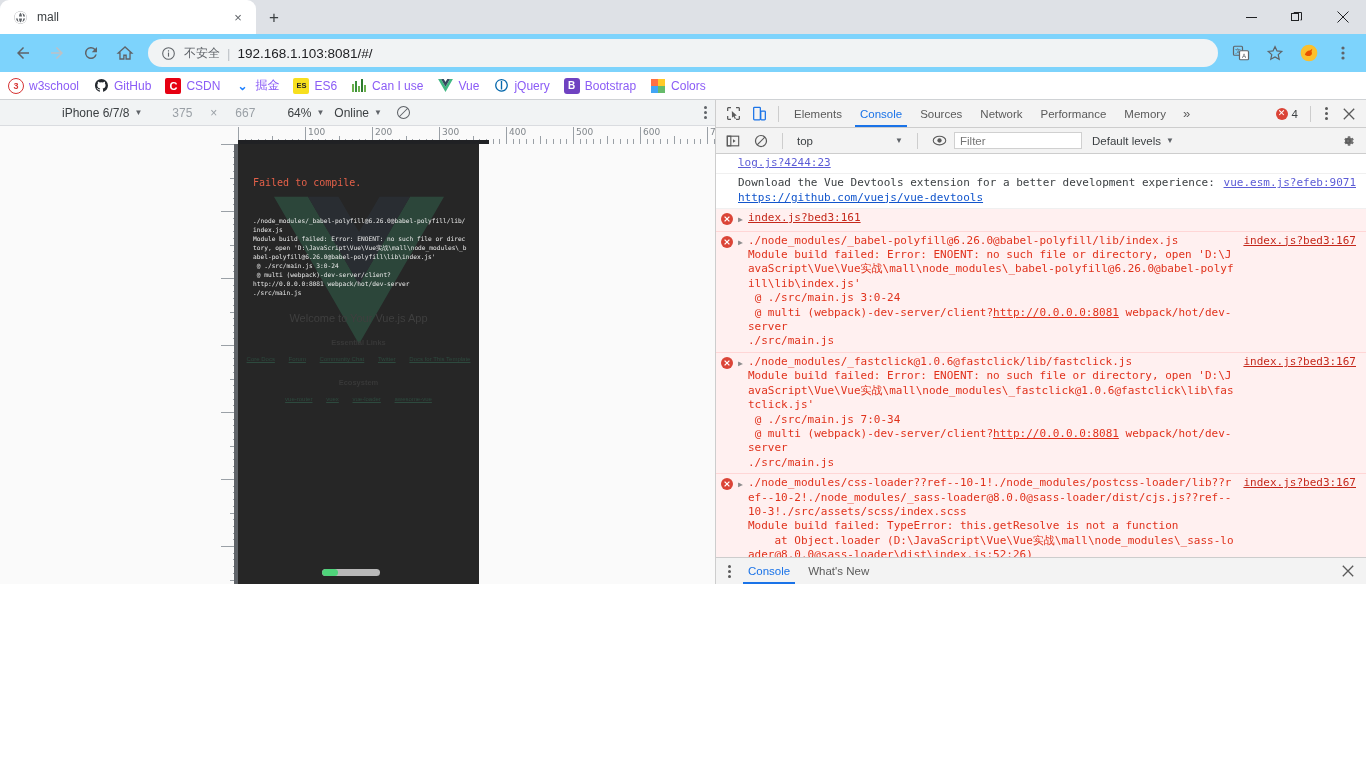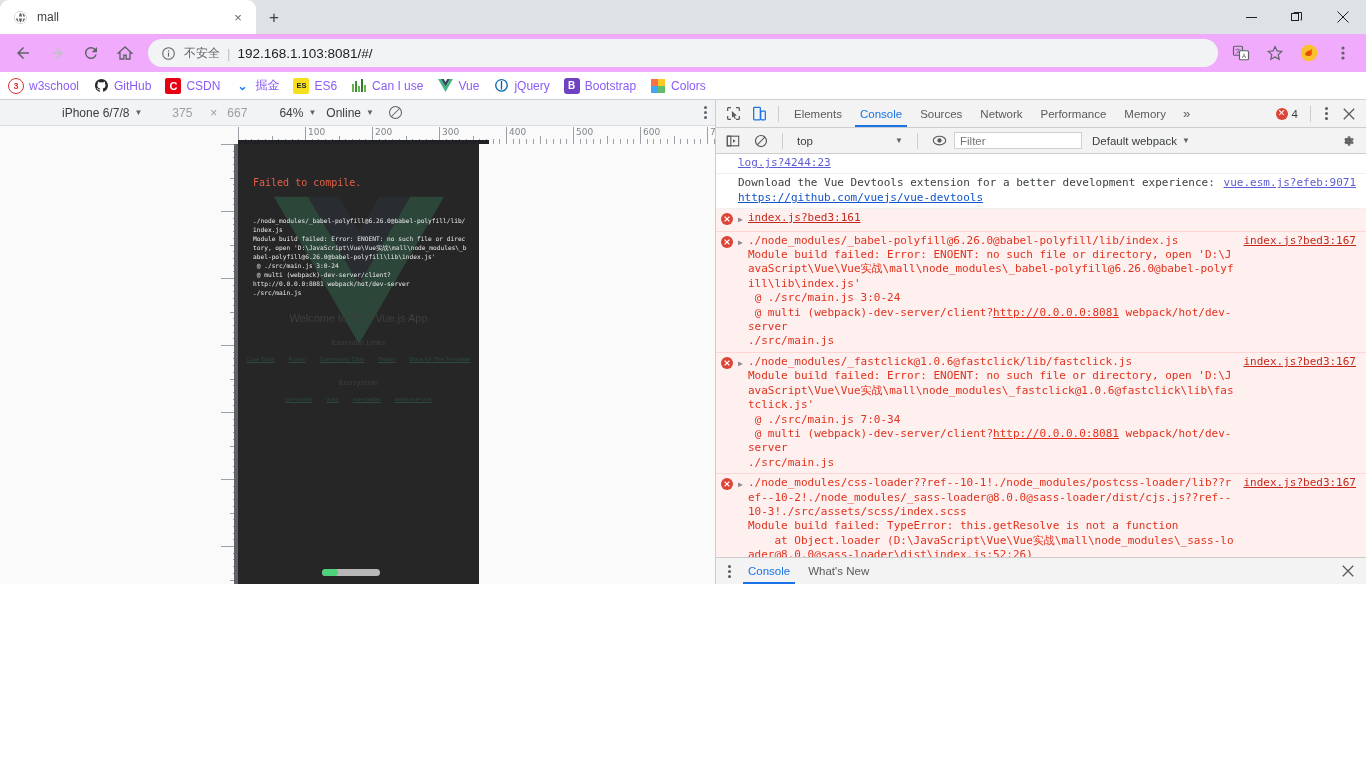--- a/index.html
+++ b/index.html
@@ -42,21 +42,21 @@
     color: #3c4043; font-size: 17px; font-weight: 400;
   }
   .winctrls { margin-left: auto; display: flex; height: 34px; }
   .winbtn {
     width: 46px; height: 34px; display: flex; align-items: center; justify-content: center;
     color: #202124;
   }
 
   
   .toolbar {
-    height: 38px; background: #f0abfc; display: flex; align-items: center;
+    height: 38px; background: #7dd3fc; display: flex; align-items: center;
     padding: 0 6px; flex: 0 0 38px;
   }
   .tb-icon {
     width: 28px; height: 28px; margin: 0 3px;
     display: flex; align-items: center; justify-content: center;
     color: #5f6368; border-radius: 50%;
   }
   .tb-icon.disabled { color: #bdc1c6; }
   .omnibox {
     flex: 1 1 auto; height: 28px; background: #f1f3f4; border-radius: 14px;
@@ -457,21 +457,21 @@
         <div class="dvb-item" style="margin-left:62px;">
           <span>iPhone 6/7/8</span>
           <span class="caret">▼</span>
         </div>
         <div class="dvb-item dvb-dim" style="margin-left:30px;">
           <span>375</span>
         </div>
         <div class="dvb-item dvb-dim" style="margin-left:18px;">
           <span>×</span>
         </div>
-        <div class="dvb-item dvb-dim" style="margin-left:10px;">
+        <div class="dvb-item dvb-dim" style="margin-left:18px;">
           <span>667</span>
         </div>
         <div class="dvb-item" style="margin-left:32px;">
           <span>64%</span>
           <span class="caret">▼</span>
         </div>
         <div class="dvb-item" style="margin-left:10px;">
           <span>Online</span>
           <span class="caret">▼</span>
         </div>
@@ -781,21 +781,21 @@
         </div>
         <div class="dt-vsep"></div>
         <div class="dt-ico">
           <svg width="15" height="15" viewBox="0 0 18 18">
             <ellipse cx="9" cy="9" rx="7.5" ry="5.2" fill="none" stroke="#5a5a5a" stroke-width="1.3"></ellipse>
             <circle cx="9" cy="9" r="2.6" fill="#5a5a5a"></circle>
           </svg>
         </div>
         <input class="filter-input" value="" placeholder="Filter" style="">
         <div class="levels">
-          <span>Default webpack</span>
+          <span>Default levels</span>
           <span class="caret">▼</span>
         </div>
         <div class="gear-wrap">
           <svg width="16" height="16" viewBox="0 0 20 20">
             <path d="M10 6.5A3.5 3.5 0 1010 13.5 3.5 3.5 0 0010 6.5zm0 5.3a1.8 1.8 0 110-3.6 1.8 1.8 0 010 3.6z" fill="#5a5a5a"></path>
             <path d="M17.3 11.6l-1.5-.9a6.4 6.4 0 000-1.4l1.5-.9-1.5-2.6-1.6.7a6.2 6.2 0 00-1.2-.7l-.2-1.8h-3l-.2 1.8c-.4.2-.8.4-1.2.7l-1.6-.7-1.5 2.6 1.5.9a6.4 6.4 0 000 1.4l-1.5.9 1.5 2.6 1.6-.7c.4.3.8.5 1.2.7l.2 1.8h3l.2-1.8c.4-.2.8-.4 1.2-.7l1.6.7z" fill="#5a5a5a" opacity="0.85"></path>
           </svg>
         </div>
       </div>
 

